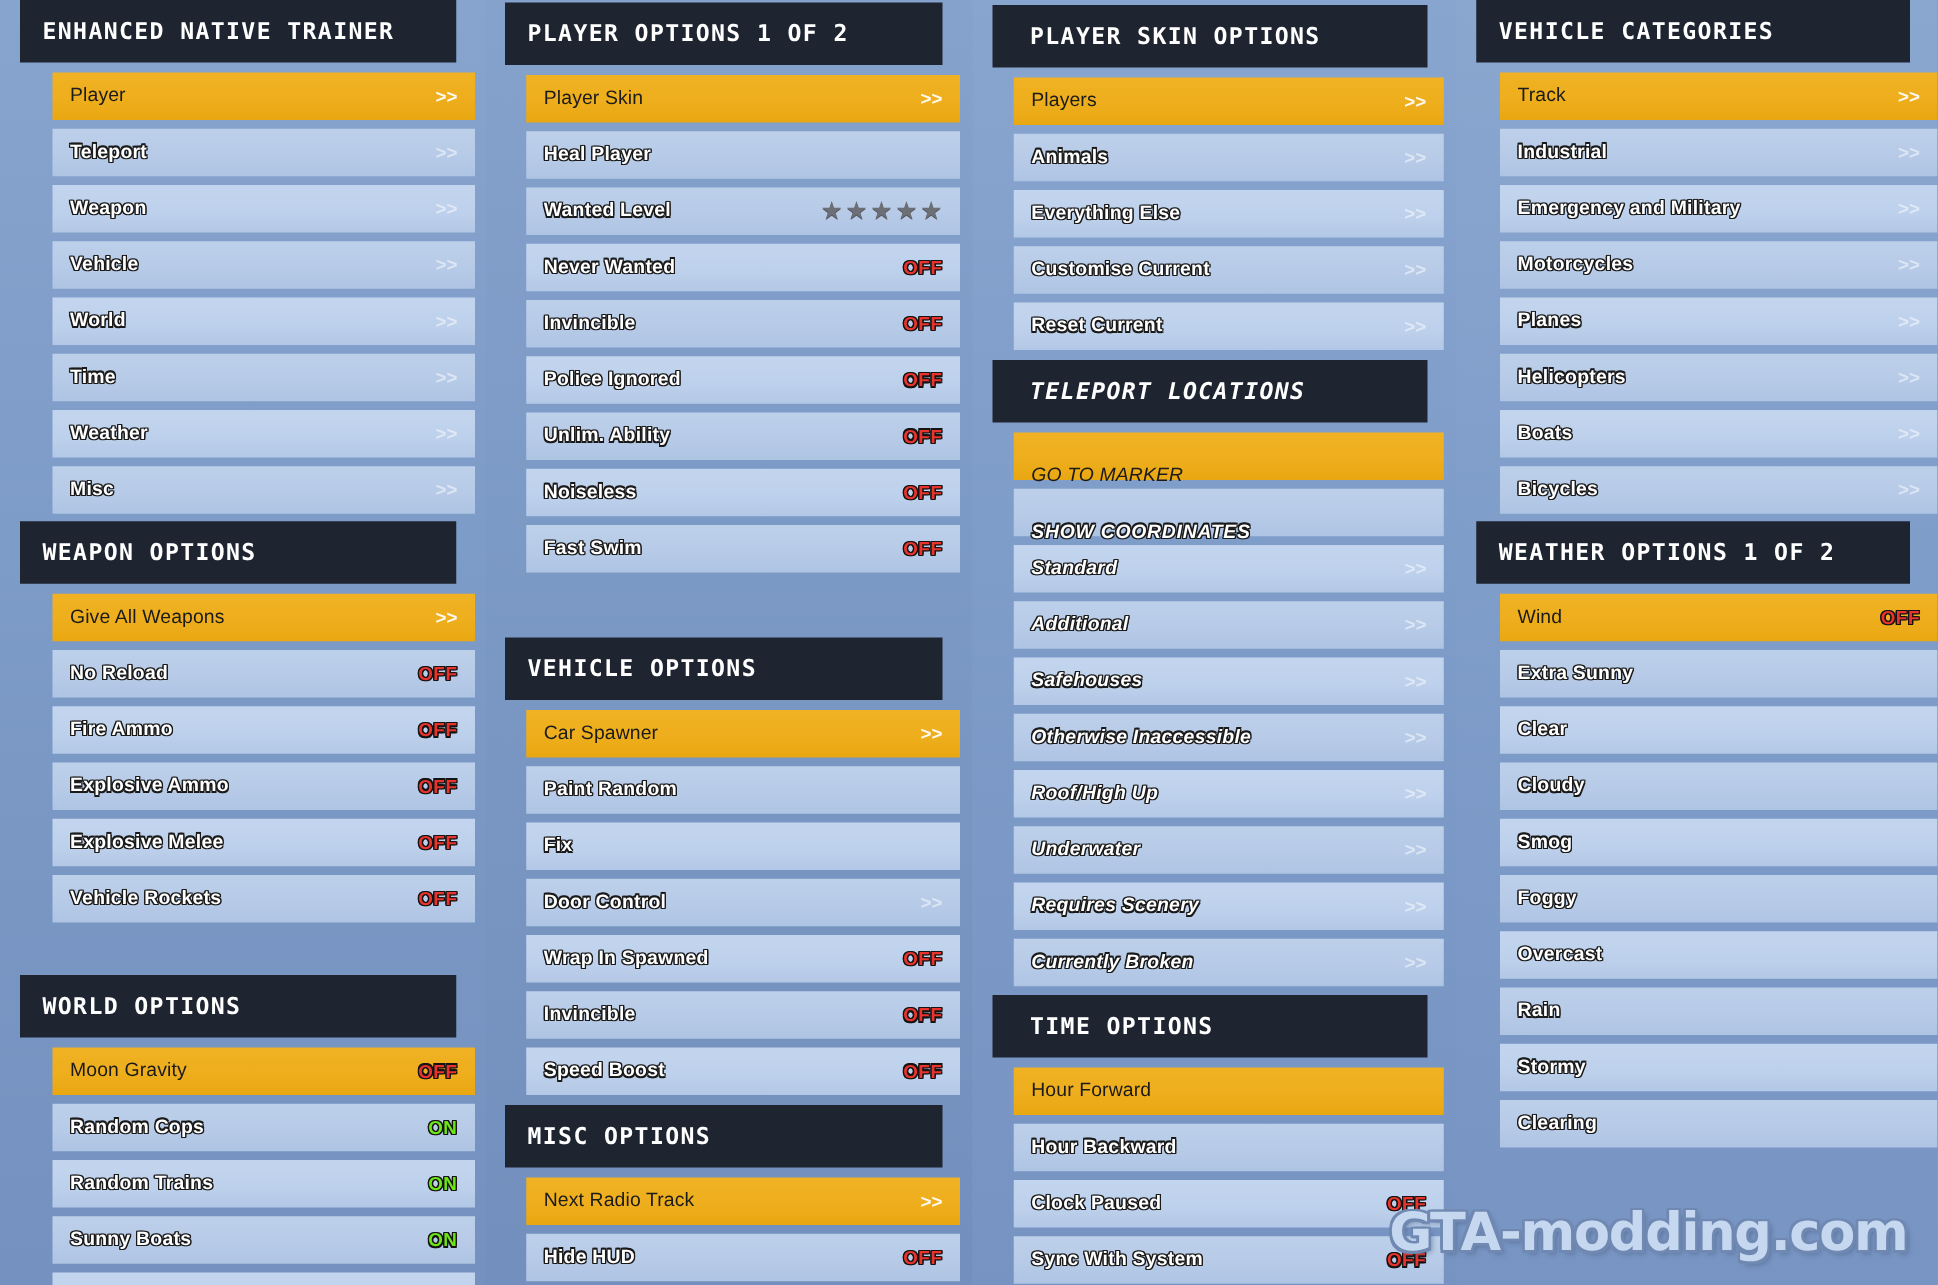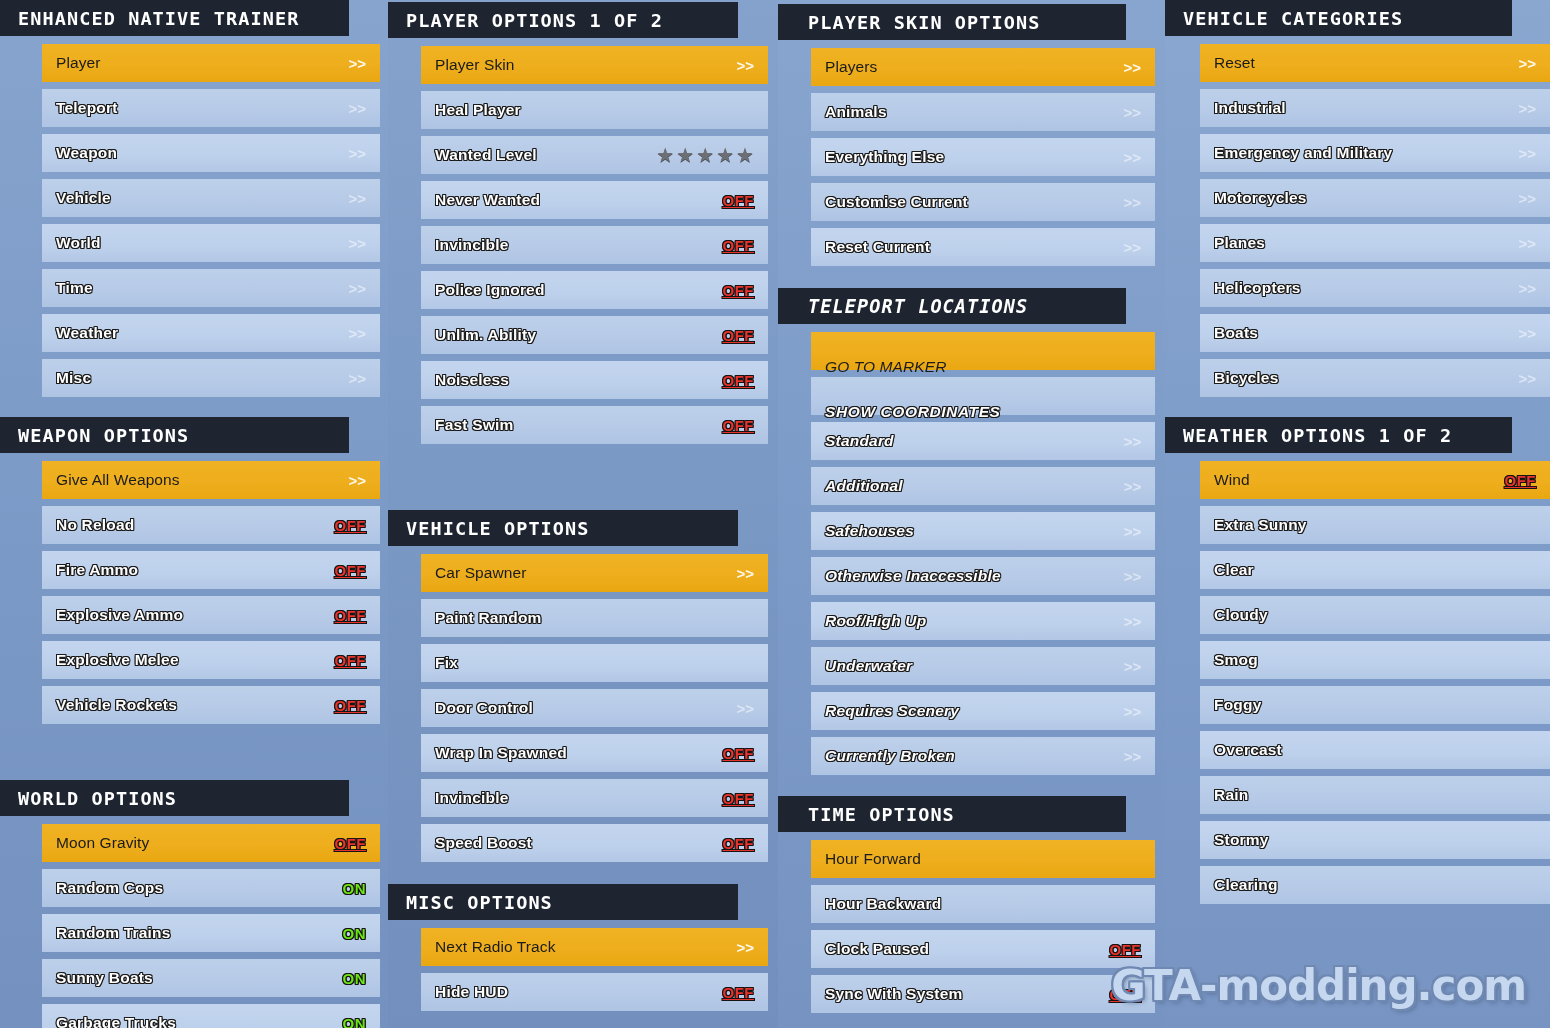--- a/index.html
+++ b/index.html
@@ -28,30 +28,31 @@
   #col2 .colbg { background: linear-gradient(180deg,#85a2cc 0%, #7c9ac6 40%, #7views 100%);
                  background: linear-gradient(180deg,#85a2cc 0%, #7c9ac6 40%, #738fbd 100%); }
   #col3 .colbg { background: linear-gradient(180deg,#88a5cf 0%, #7f9dc9 40%, #7693c2 100%); }
   #col4 .colbg { background: linear-gradient(180deg,#8aa7d0 0%, #80 9e ca 40%, #7794c3 100%);
                  background: linear-gradient(180deg,#8aa7d0 0%, #809eca 40%, #7794c3 100%); }
 
   
   .sec-head {
     background: #1e2531;
     color: #ffffff;
-    height: 36px;
+    height: 50px;
     display: flex; align-items: center;
     padding-left: 18px;
     font-family: "DejaVu Sans Mono", monospace;
     font-weight: bold;
     font-size: 18.5px;
     letter-spacing: 1.1px;
     text-transform: uppercase;
     white-space: nowrap;
     overflow: hidden;
+    margin-left: 16px;
   }
 
   
   .rows { padding-top: 8px; }
   .row {
     position: relative;
     height: 38px;
     margin-bottom: 7px;
     display: flex;
     align-items: center;
@@ -98,21 +99,20 @@
     letter-spacing: 0.5px;
     font-family: "Liberation Sans", sans-serif;
   }
   .badge.off {
     color: #e8342c;
     text-shadow:
       -1px -1px 0 #141414, 1px -1px 0 #141414,
       -1px  1px 0 #141414, 1px  1px 0 #141414,
        0px  1px 0 #141414, 0px -1px 0 #141414,
        1px  0px 0 #141414, -1px 0px 0 #141414;
-    text-decoration: underline;
   }
   .badge.on {
     color: #6ee515;
     text-shadow:
       -1px -1px 0 #141414, 1px -1px 0 #141414,
       -1px  1px 0 #141414, 1px  1px 0 #141414,
        0px  1px 0 #141414, 0px -1px 0 #141414,
        1px  0px 0 #141414, -1px 0px 0 #141414;
   }
 
@@ -537,21 +537,21 @@
           </div>
         </div>
       </div>
     </div>
   <div class="col" id="col4">
       <div class="colbg"></div>
       <div class="sec" style="top: 0px;">
         <div class="sec-head">VEHICLE CATEGORIES</div>
         <div class="rows rowwrap">
           <div class="row sel">
-            <span class="row-label">Reset</span>
+            <span class="row-label">Track</span>
             <span class="row-right">
               <span class="chev" style="font-size: 15px; letter-spacing: 0px;">&gt;&gt;</span>
             </span>
           </div>
           <div class="row alt">
             <span class="row-label">Industrial</span>
             <span class="row-right">
               <span class="chev" style="font-size: 15px; letter-spacing: 0px;">&gt;&gt;</span>
             </span>
           </div>

